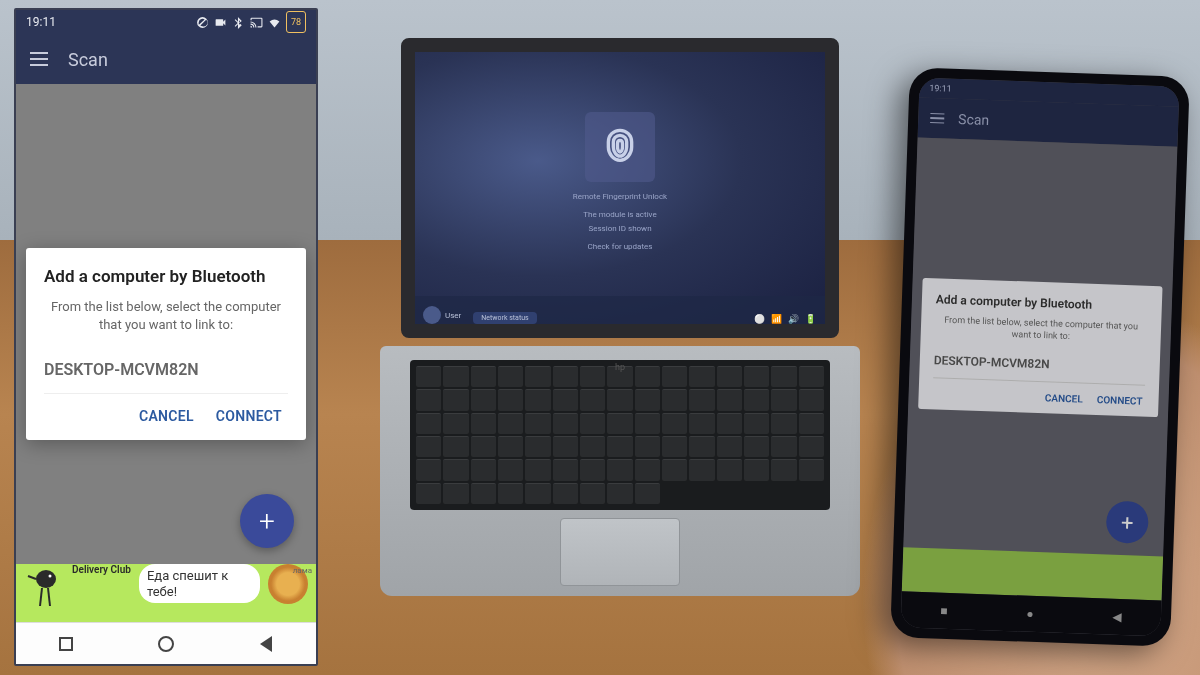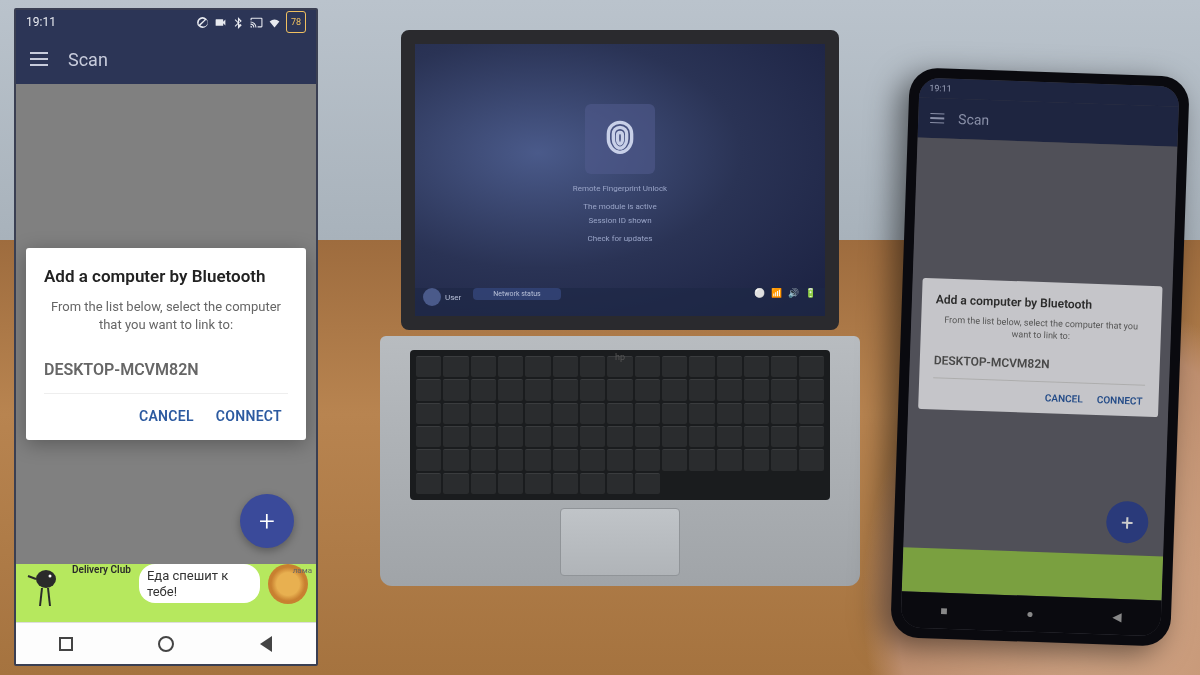--- a/index.html
+++ b/index.html
@@ -5,30 +5,30 @@
 *{margin:0;padding:0;box-sizing:border-box;font-family:Roboto,Arial,sans-serif}
 body{width:1200px;height:675px;background:#3a3f4a;position:relative;overflow:hidden}
 
 
 .bg{position:absolute;inset:0;background:linear-gradient(180deg,#9aa4ad 0%,#8a6c4a 35%,#a87a4e 100%)}
 .wall{position:absolute;top:0;left:0;right:0;height:240px;background:linear-gradient(180deg,#bac3cc,#a8b2bb)}
 .desk{position:absolute;top:240px;left:0;right:0;bottom:0;background:linear-gradient(180deg,#9e6c3e,#b88450 40%,#a5733f)}
 
 
 .laptop{position:absolute;left:380px;top:30px;width:480px;height:580px}
-.lap-screen{width:438px;height:300px;background:#4c1d95;border:14px solid #2a2a2e;border-radius:8px;margin:0 auto;position:relative;overflow:hidden}
+.lap-screen{width:438px;height:300px;background:#4c1d95;border:14px solid #2a2a2e;border-radius:8px;margin:8px auto;position:relative;overflow:hidden}
 .lap-bg{position:absolute;inset:0;background:radial-gradient(ellipse at 30% 40%,#4a5a8a 0%,#2a3355 50%,#1a2040 100%)}
 .fp-box{position:absolute;left:50%;top:60px;transform:translateX(-50%);width:70px;height:70px;background:rgba(80,90,140,.6);border-radius:6px;display:flex;align-items:center;justify-content:center}
 .fp-box svg{width:40px;height:40px;stroke:#c8d0e8;fill:none;stroke-width:2}
 .lap-txt{position:absolute;left:50%;transform:translateX(-50%);font-size:8px;color:#9aa5c8;white-space:nowrap}
 .lt1{top:140px}.lt2{top:158px}.lt3{top:172px}.lt4{top:190px}
-.lap-taskbar{position:absolute;bottom:0;left:0;right:0;height:28px;background:rgba(30,40,70,.7);display:flex;align-items:flex-start;padding:0 8px;gap:6px}
+.lap-taskbar{position:absolute;bottom:0;left:0;right:0;height:28px;background:rgba(30,40,70,.7);display:flex;align-items:flex-end;padding:0 8px;gap:6px}
 .lap-user{display:flex;align-items:center;gap:4px;font-size:8px;color:#b8c0d8}
 .lap-avatar{width:18px;height:18px;border-radius:50%;background:#4a5a8a}
-.lap-netbtn{margin-left:6px;padding:2px 20px;background:rgba(60,80,140,.6);border-radius:4px;font-size:7px;color:#b8c0d8}
+.lap-netbtn{margin-left:6px;padding:2px 8px;background:rgba(60,80,140,.6);border-radius:4px;font-size:7px;color:#b8c0d8}
 .lap-tray{margin-left:auto;display:flex;gap:6px;color:#8a95b8;font-size:9px}
 .lap-base{width:480px;height:250px;background:linear-gradient(180deg,#b8bcc0,#a0a4a8);border-radius:6px 6px 12px 12px;margin-top:6px;position:relative;padding-top:14px}
 .lap-logo{position:absolute;left:50%;top:16px;transform:translateX(-50%);color:#555;font-size:9px;font-weight:normal}
 .lap-kbd{width:420px;height:150px;background:#1a1c1e;margin:0 auto;border-radius:4px;display:grid;grid-template-rows:repeat(6,1fr);grid-template-columns:repeat(15,1fr);gap:2px;padding:6px}
 .key{background:#2a2c2e;border-radius:2px;border-top:1px solid #3a3c3e}
 .lap-trackpad{width:120px;height:68px;background:linear-gradient(180deg,#c0c4c8,#b0b4b8);margin:8px auto 0;border-radius:4px;border:1px solid #909498}
 
 
 .phone-overlay{position:absolute;left:14px;top:8px;width:304px;height:658px;background:#fff;border:2px solid #3a3f52;border-radius:2px;display:flex;flex-direction:column;overflow:hidden}
 .status-bar{height:24px;background:#2c3556;display:flex;align-items:center;justify-content:space-between;padding:0 10px;color:#e8eaf0;font-size:12px}

